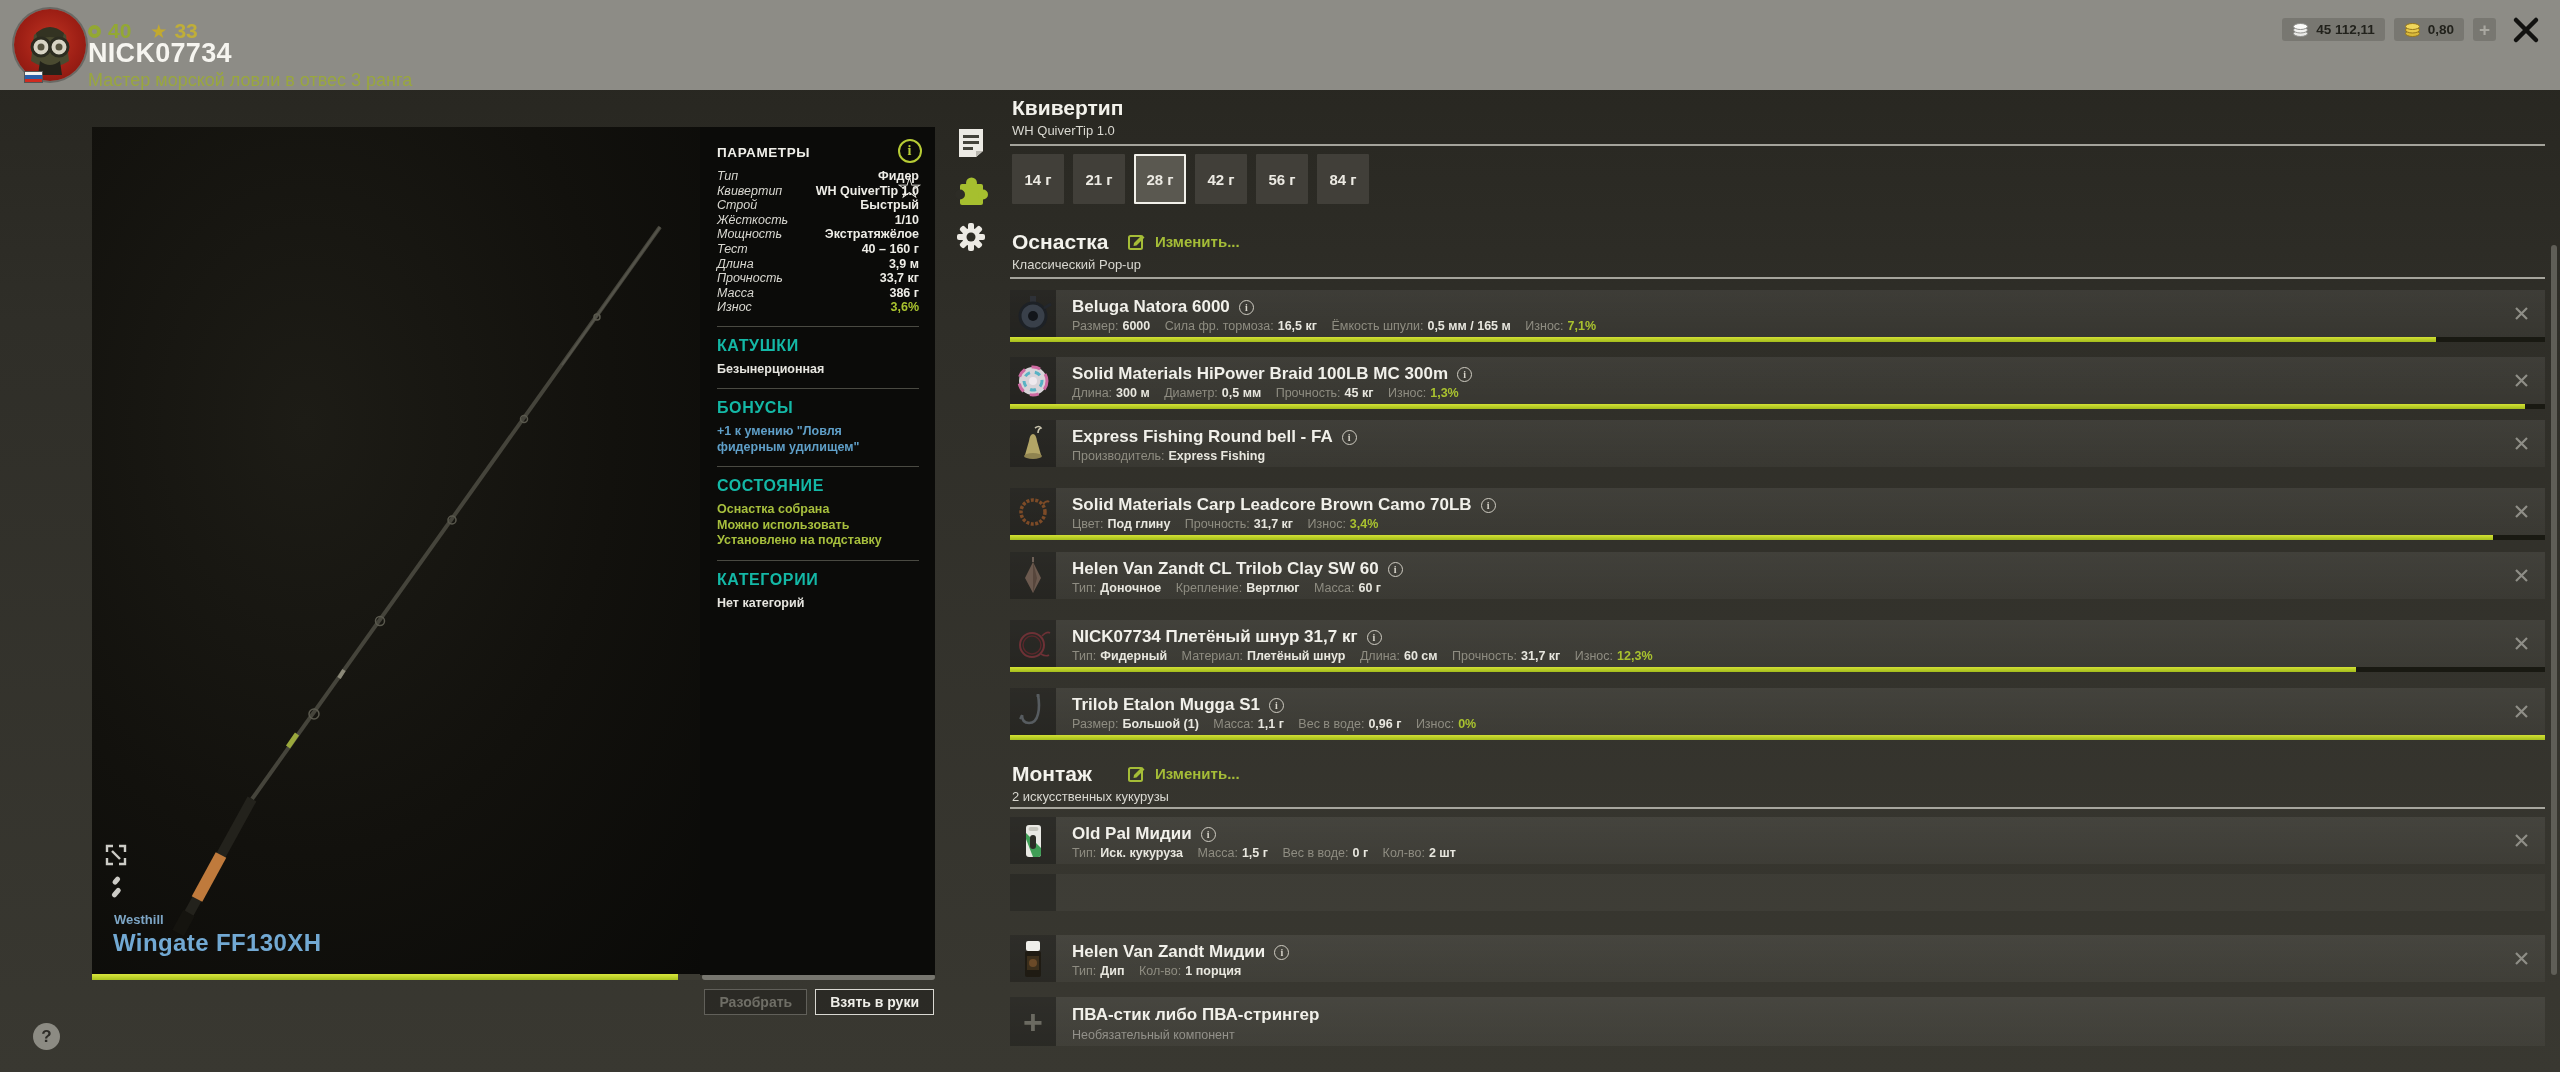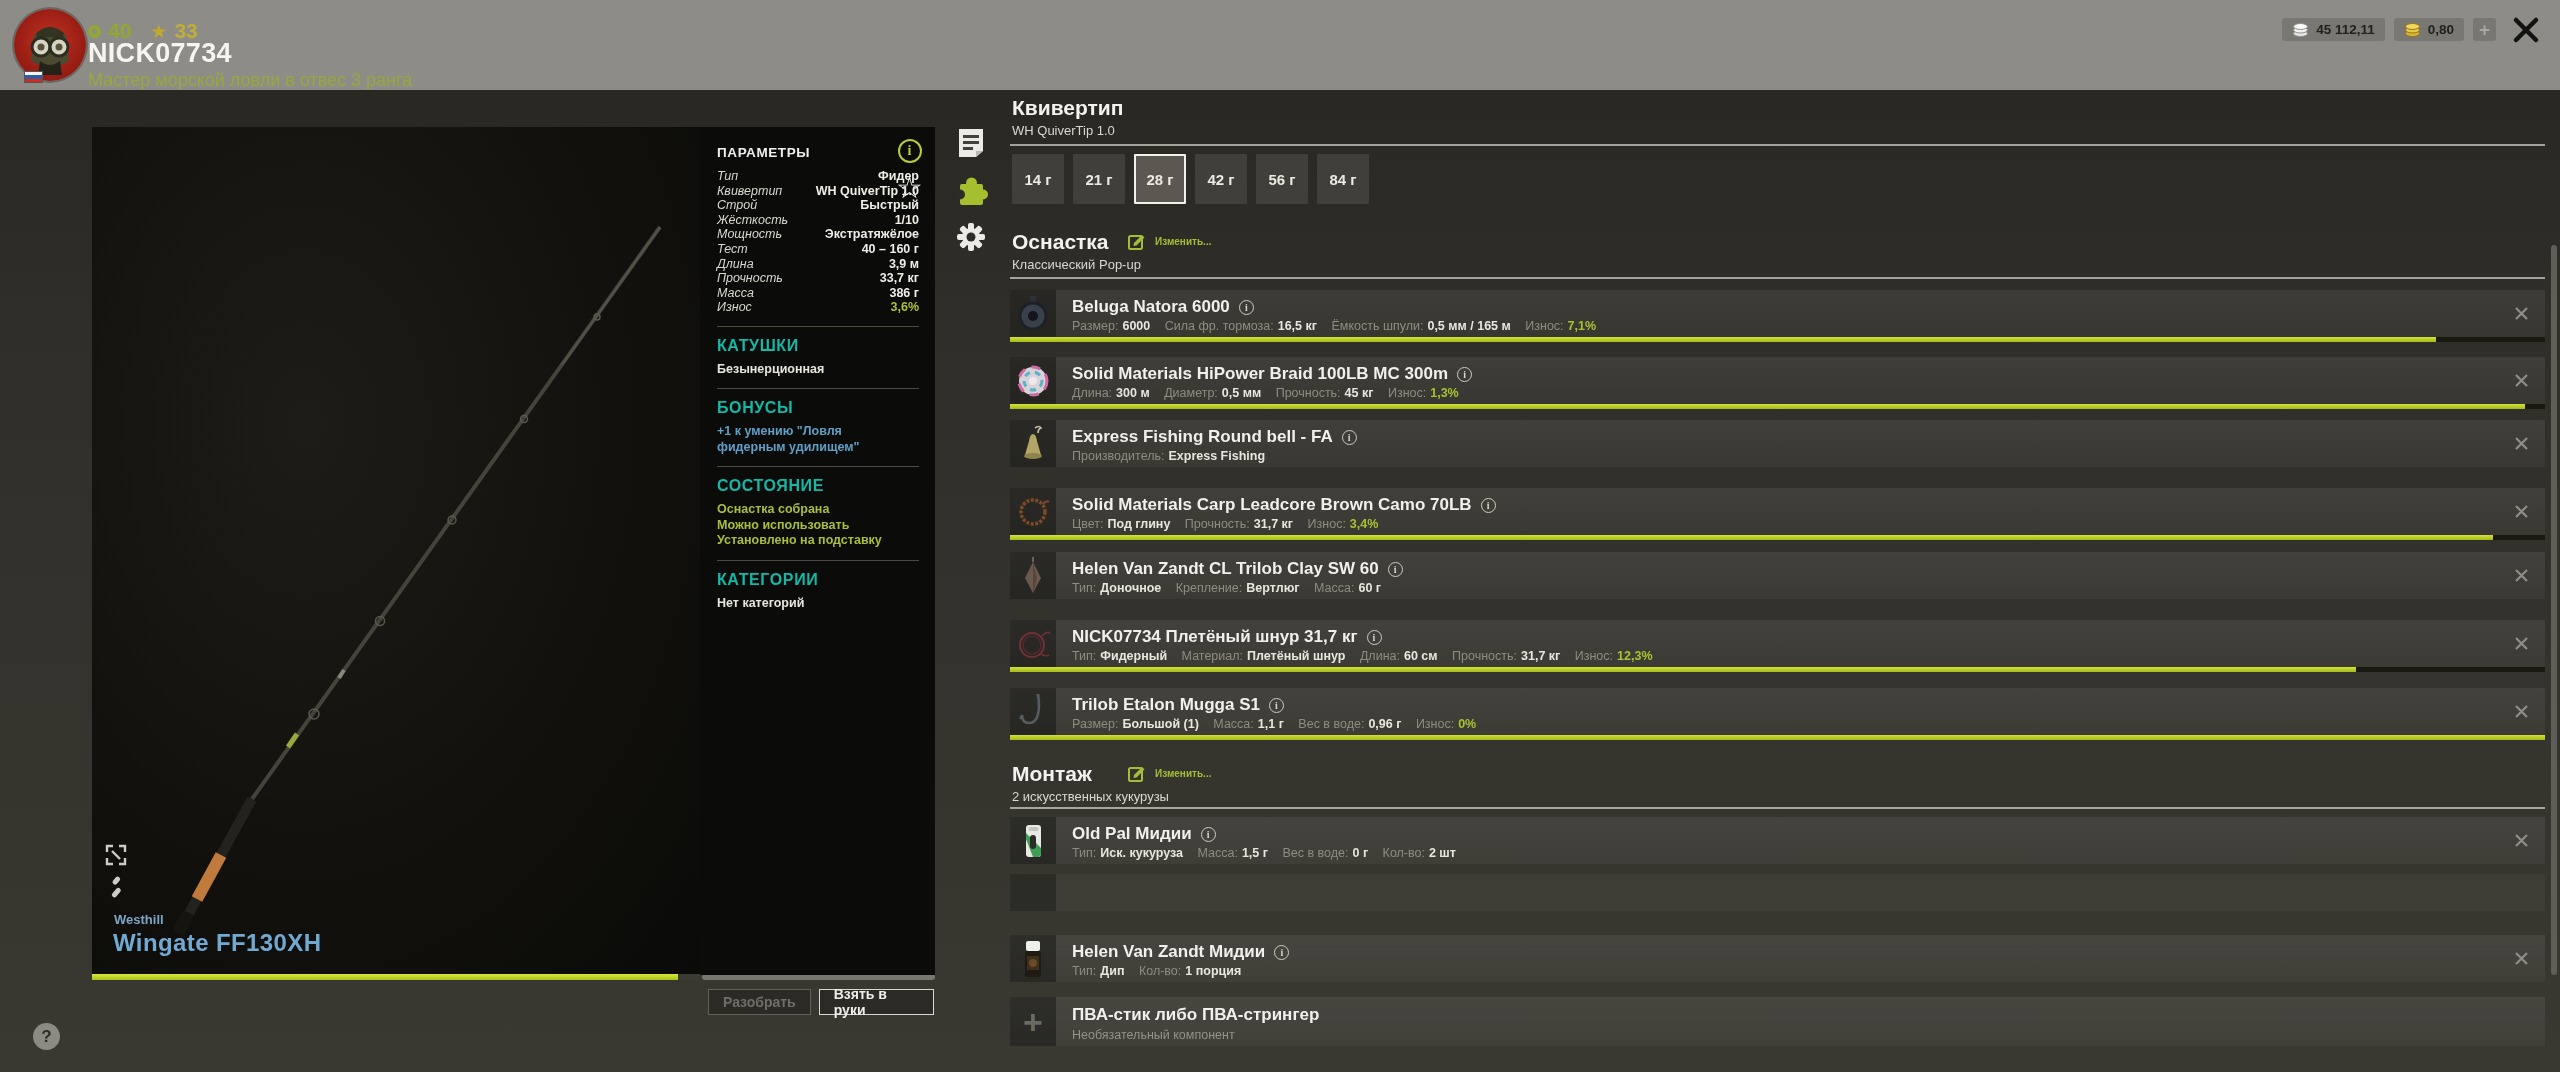--- a/index.html
+++ b/index.html
@@ -55,32 +55,32 @@
   .p-line.bonus { color:#5f9fc8; width:190px; }
   .p-line.state { color:#a7bf3d; }
   #params-icons { position:absolute; right:12px; top:12px; display:flex; flex-direction:column; align-items:center; gap:10px; }
   .info-big { width:24px; height:24px; border:2.5px solid #b7cc35; border-radius:50%; color:#b7cc35;
               font-size:14px; font-weight:bold; font-family:"Liberation Serif",serif; display:flex; align-items:center; justify-content:center; }
   .star-big { font-size:30px; color:#f0efe9; line-height:30px; }
   
   #actions { position:absolute; left:700px; top:989px; width:235px; display:flex; justify-content:flex-end; gap:8px; padding-right:1px; }
   .abtn { height:26px; padding:0 14px; font-size:14px; font-weight:bold; background:rgba(0,0,0,0.22);
           display:flex; align-items:center; border:1px solid; cursor:pointer; }
-  .abtn.disabled { color:#6f6e66; border-color:#61605a; cursor:default;margin-left:8px; }
+  .abtn.disabled { color:#6f6e66; border-color:#61605a; cursor:default; }
   .abtn.primary { color:#efeee8; border-color:#d9d8d2; }
   
   #tabstrip { position:absolute; left:954px; top:126px; display:flex; flex-direction:column; gap:13px; }
   .tab-ic { width:34px; height:34px; display:flex; align-items:center; justify-content:center; cursor:pointer; }
   
   #content { position:absolute; left:1010px; top:90px; width:1535px; height:982px; }
   .sec-title { position:absolute; left:2px; font-size:21px; font-weight:bold; color:#f3f2ec; }
   .sec-sub { position:absolute; left:2px; font-size:13px; color:#d9d8d1; }
   .divider { position:absolute; left:0; width:1535px; border-top:2px solid rgba(205,204,196,0.75); }
   .edit-link { position:absolute; display:flex; align-items:center; gap:9px; cursor:pointer; }
-  .edit-link span { font-size:10px; font-weight:bold; color:#a5bd37; }
+  .edit-link span { font-size:15px; font-weight:bold; color:#a5bd37; }
   .wbtn { position:absolute; top:64px; width:52px; height:50px; background:#413f39; color:#eceae3;
           font-size:15px; font-weight:bold; display:flex; align-items:center; justify-content:center; cursor:pointer; border-radius:1px; }
   .wbtn.selected { background:#5a5850; border:2px solid #f1f0ea; }
   .row { position:absolute; left:0; width:1535px; height:47px; background:linear-gradient(180deg,rgba(255,255,255,0.075),rgba(255,255,255,0.04)); }
   .slot { position:absolute; left:0; top:0; width:46px; height:100%; background:rgba(0,0,0,0.34);
           display:flex; align-items:center; justify-content:center; }
   .row-title-line { position:absolute; left:62px; top:7px; display:flex; align-items:center; gap:9px; }
   .row-title { font-size:17px; font-weight:bold; color:#f1f0ea; }
   .info-i { width:15px; height:15px; border:1.5px solid #cfccc2; border-radius:50%; color:#d8d5cb; font-size:10px;
             font-weight:bold; font-family:"Liberation Serif",serif; display:flex; align-items:center; justify-content:center; cursor:pointer; }

